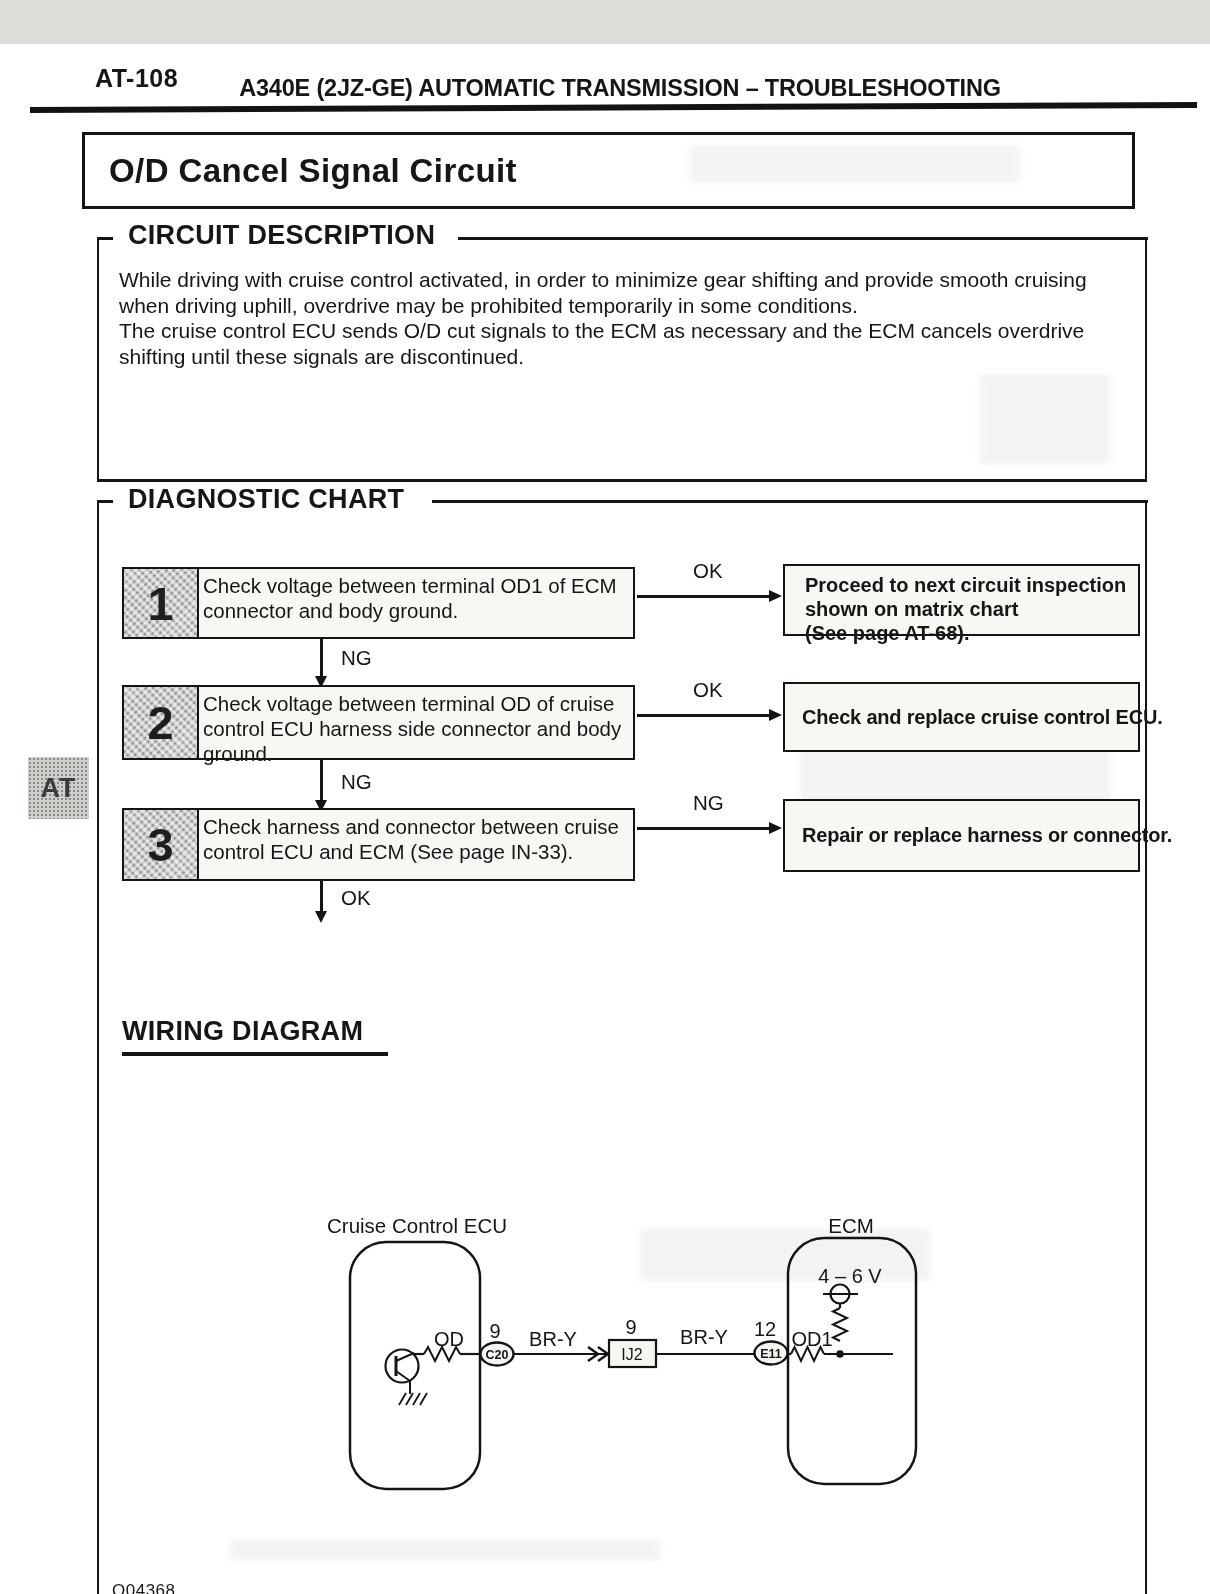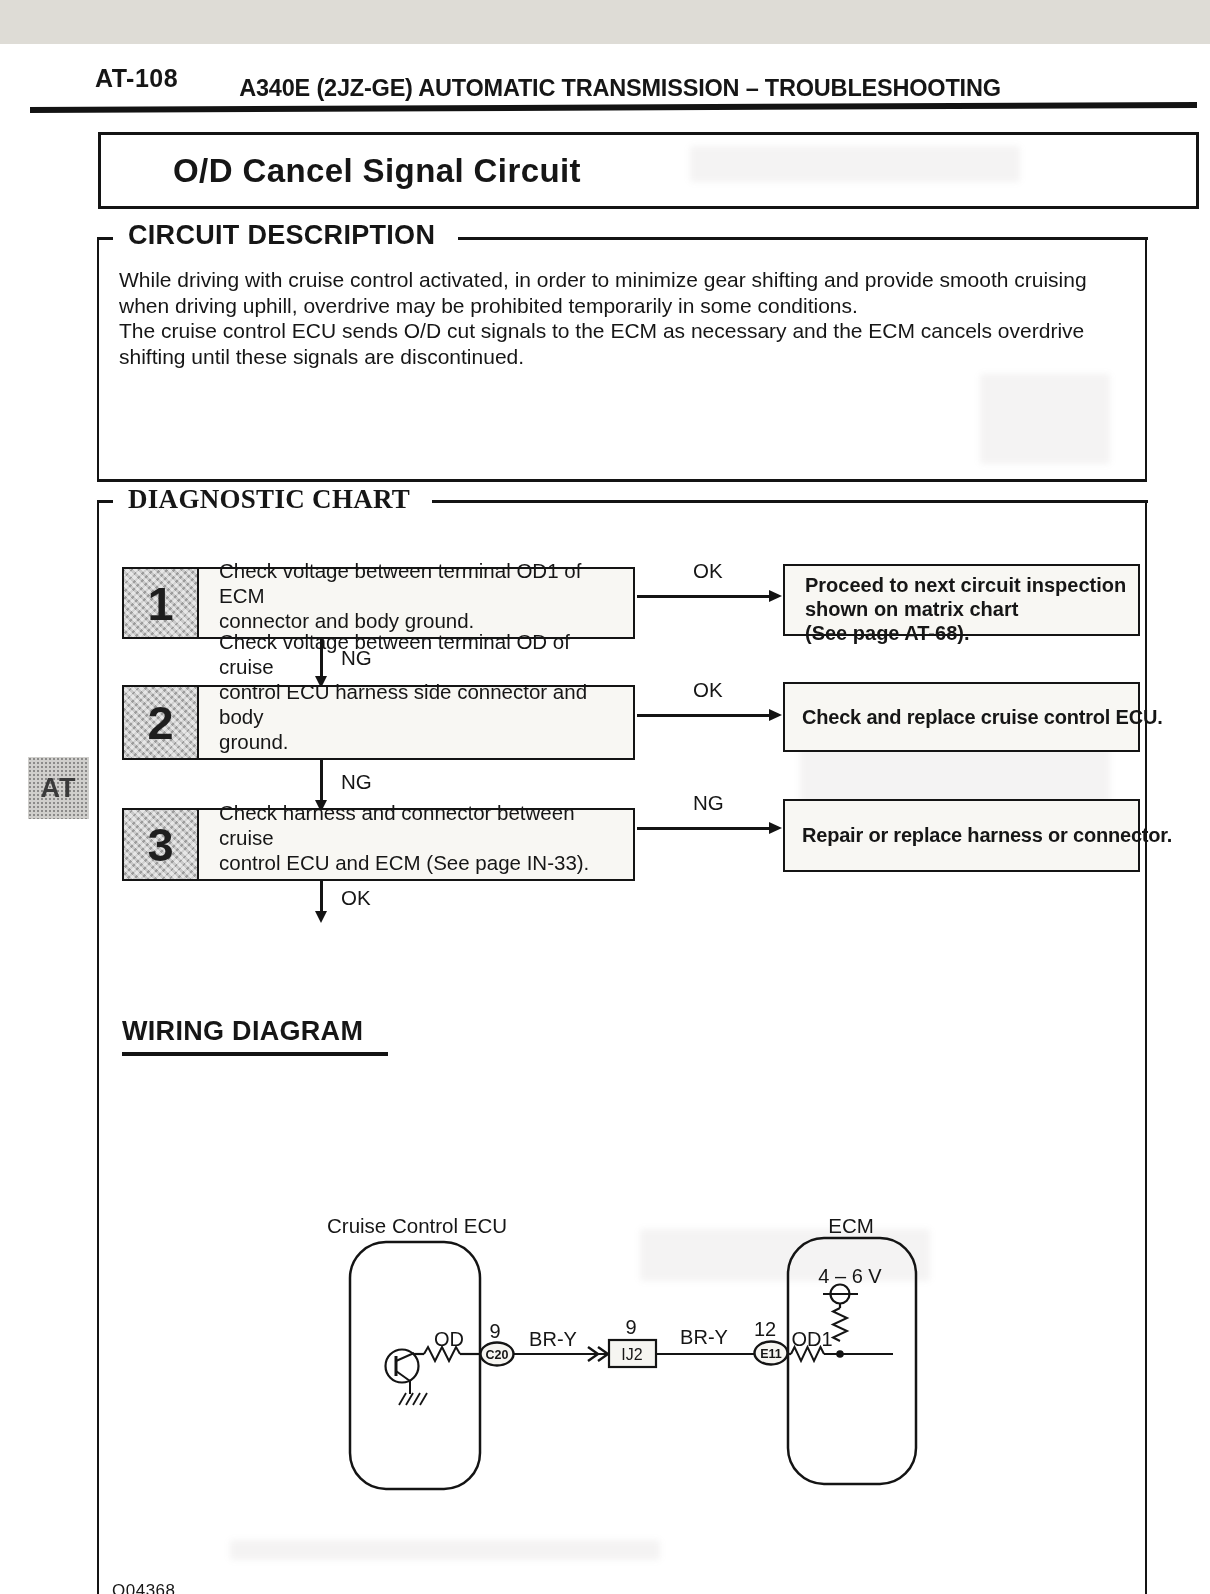--- a/index.html
+++ b/index.html
@@ -26,21 +26,21 @@
   .step-box{display:flex;border:2.5px solid #141414;background:#f8f7f3;box-sizing:border-box;}
   .step-badge{
     flex:0 0 73px;border-right:2.5px solid #141414;
     background-color:#c9c9c9;
     background-image:
       repeating-linear-gradient(45deg, rgba(255,255,255,.55) 0 3px, rgba(255,255,255,0) 3px 6px),
       repeating-linear-gradient(135deg, rgba(40,40,40,.28) 0 2px, rgba(40,40,40,0) 2px 5px);
     display:flex;align-items:center;justify-content:center;
     font-size:47px;font-weight:bold;color:#1e1e1e;
   }
-  .step-text{flex:1;display:flex;align-items:flex-end;padding:4px 10px 4px 20px;
+  .step-text{flex:1;display:flex;align-items:flex-start;padding:4px 10px 4px 4px;
     font-size:20.5px;line-height:25px;}
   .step-text span{white-space:pre-line;}
   .result-box{border:2.5px solid #141414;background:#f8f7f3;font-size:20px;box-sizing:border-box;font-weight:bold;}
   .rb-multi{padding:7px 0 0 20px;line-height:24px;white-space:pre-line;}
   .rb-center{display:flex;align-items:center;padding-left:17px;white-space:nowrap;letter-spacing:-0.2px;}
   .final-box{border:2.5px solid #141414;background:#f8f7f3;display:flex;align-items:center;
     padding-left:17px;font-size:20.5px;box-sizing:border-box;}
   .hline{background:#141414;height:2.5px;}
   .vline{background:#141414;width:2.5px;}
   .ah-right{width:0;height:0;border-top:6.5px solid transparent;border-bottom:6.5px solid transparent;border-left:13px solid #141414;}
@@ -70,35 +70,35 @@
   <div class="ghost" style="left:690px;top:102px;width:330px;height:36px;"></div>
   <div class="ghost" style="left:980px;top:330px;width:130px;height:90px;"></div>
   <div class="ghost" style="left:800px;top:688px;width:310px;height:78px;"></div>
   <div class="ghost" style="left:640px;top:1185px;width:290px;height:52px;"></div>
   <div class="ghost" style="left:230px;top:1496px;width:430px;height:20px;"></div>
 
   <div class="abs page-num" style="left:95px;top:20px;">AT-108</div>
   <div class="abs header-title" style="left:220px;top:31px;width:800px;">A340E (2JZ-GE) AUTOMATIC TRANSMISSION – TROUBLESHOOTING</div>
   <div class="abs rule-thick" style="left:30px;top:63px;width:1167px;"></div>
 
-  <div class="abs title-box" style="left:98px;top:88px;width:1047px;height:71px;padding-left:48px;">
+  <div class="abs title-box" style="left:82px;top:88px;width:1047px;height:71px;">
     <h1>O/D Cancel Signal Circuit</h1>
   </div>
 
   <div class="abs hseg" style="left:97px;top:193px;width:16px;"></div>
   <div class="abs sec-head" style="left:128px;top:176px;text-align:center;">CIRCUIT DESCRIPTION</div>
   <div class="abs hseg" style="left:458px;top:193px;width:690px;"></div>
   <div class="abs sec-frame" style="left:97px;top:194px;width:1046px;height:241px;"></div>
   <div class="abs cd-text" style="left:119px;top:223px;width:1012px;">
     <p>While driving with cruise control activated, in order to minimize gear shifting and provide smooth cruising when driving uphill, overdrive may be prohibited temporarily in some conditions.</p>
     <p>The cruise control ECU sends O/D cut signals to the ECM as necessary and the ECM cancels overdrive shifting until these signals are discontinued.</p>
   </div>
 
   <div class="abs hseg" style="left:97px;top:456px;width:16px;"></div>
-  <div class="abs sec-head" style="left:128px;top:440px;font-family:Liberation Serif, serif;">DIAGNOSTIC CHART</div>
+  <div class="abs sec-head" style="left:128px;top:440px;">DIAGNOSTIC CHART</div>
   <div class="abs hseg" style="left:432px;top:456px;width:716px;"></div>
   <div class="abs sec-frame" style="left:97px;top:457px;width:1046px;height:1108px;"></div>
 
   <div class="abs step-box" style="left:122px;top:523px;width:513px;height:72px;">
     <div class="step-badge">1</div>
     <div class="step-text">
         <span>Check voltage between terminal OD1 of ECM
 connector and body ground.</span>
       </div>
   </div>

